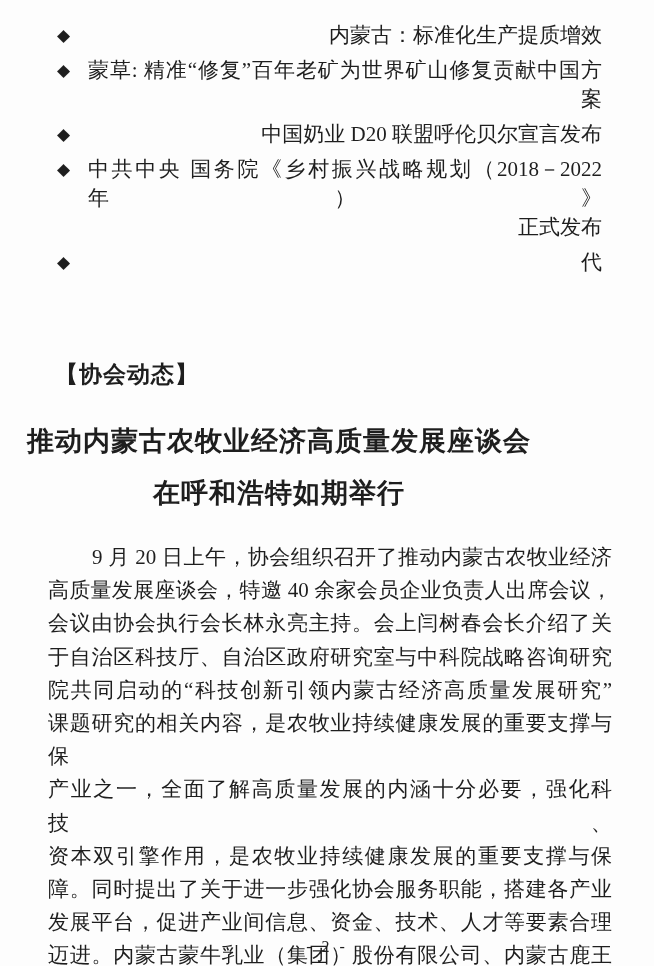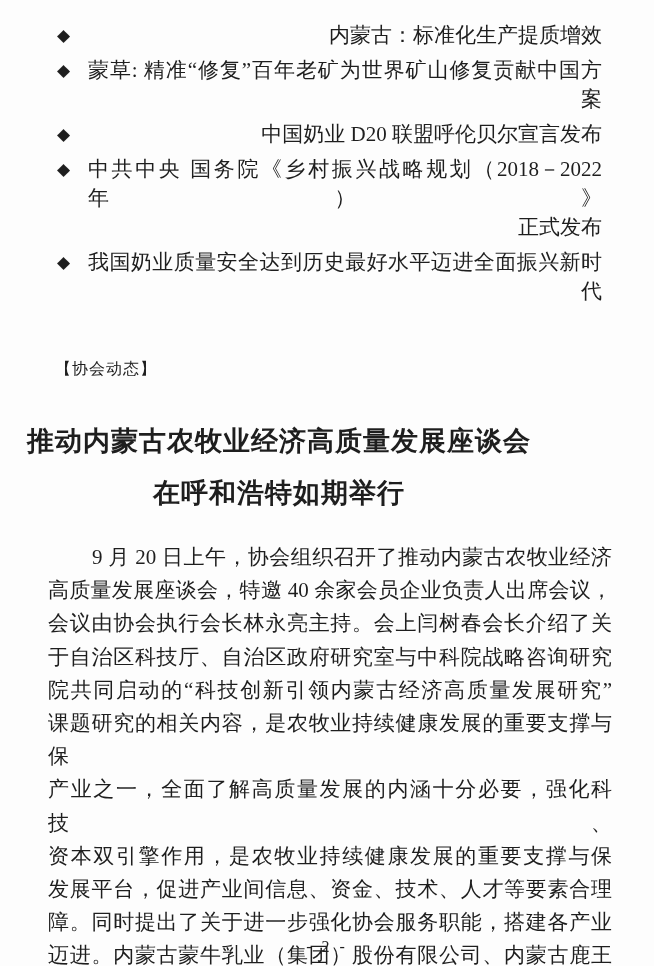--- a/index.html
+++ b/index.html
@@ -49,22 +49,22 @@
     text-align: justify;
     text-align-last: justify;
   }
 
   
   .section-header {
     position: absolute;
     top: 359px;
     left: 55px;
     font-family: "Liberation Sans", "DejaVu Sans", sans-serif;
-    font-weight: normal;
-    font-size: 16px;
+    font-weight: bold;
+    font-size: 23px;
     letter-spacing: 1px;
   }
 
   
   .article-title {
     position: absolute;
     top: 415px;
     left: 0;
     width: 558px;
     text-align: center;
@@ -121,41 +121,40 @@
         <span class="bullet-marker">◆</span>
         <div class="bullet-line">中国奶业 D20 联盟呼伦贝尔宣言发布</div>
       </li>
       <li class="bullet-item">
         <span class="bullet-marker">◆</span>
         <div class="bullet-line stretch">中共中央 国务院《乡村振兴战略规划（2018－2022 年）》</div>
         <div class="bullet-line">正式发布</div>
       </li>
       <li class="bullet-item">
         <span class="bullet-marker">◆</span>
-        <div class="bullet-line stretch">我国奶业质量安全达到历史最好水平迈进全面振兴新时</div>
         <div class="bullet-line">代</div>
       </li>
     </ul>
 
   <div class="section-header">【协会动态】</div>
 
   <div class="article-title">
     <div>推动内蒙古农牧业经济高质量发展座谈会</div>
     <div>在呼和浩特如期举行</div>
   </div>
 
   <div class="article-body" id="article-body">
       <div class="body-line first-line">9 月 20 日上午，协会组织召开了推动内蒙古农牧业经济</div>
       <div class="body-line">高质量发展座谈会，特邀 40 余家会员企业负责人出席会议，</div>
       <div class="body-line">会议由协会执行会长林永亮主持。会上闫树春会长介绍了关</div>
       <div class="body-line">于自治区科技厅、自治区政府研究室与中科院战略咨询研究</div>
       <div class="body-line">院共同启动的“科技创新引领内蒙古经济高质量发展研究”</div>
       <div class="body-line">课题研究的相关内容，是农牧业持续健康发展的重要支撑与保</div>
       <div class="body-line">产业之一，全面了解高质量发展的内涵十分必要，强化科技、</div>
       <div class="body-line">资本双引擎作用，是农牧业持续健康发展的重要支撑与保</div>
+      <div class="body-line">障。同时提出了关于进一步强化协会服务职能，搭建各产业</div>
       <div class="body-line">发展平台，促进产业间信息、资金、技术、人才等要素合理</div>
-      <div class="body-line">障。同时提出了关于进一步强化协会服务职能，搭建各产业</div>
       <div class="body-line">迈进。内蒙古蒙牛乳业（集团）股份有限公司、内蒙古鹿王</div>
     </div>
 
   <div class="page-footer">- 2 -</div>
 
 </div>
 
 </body></html>

